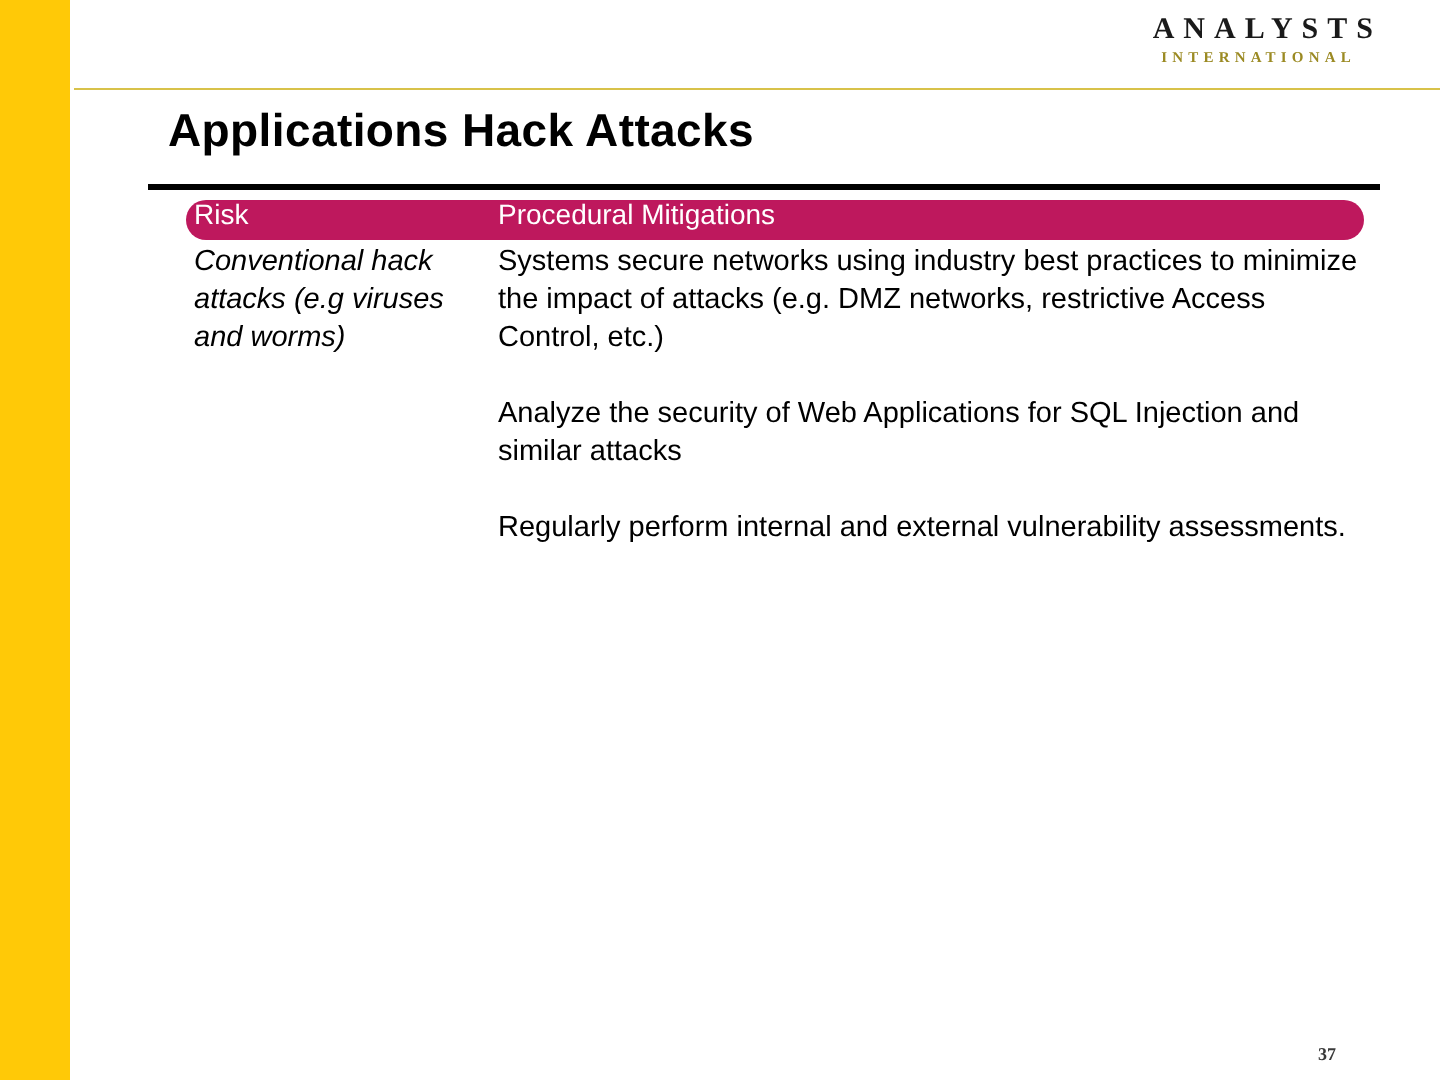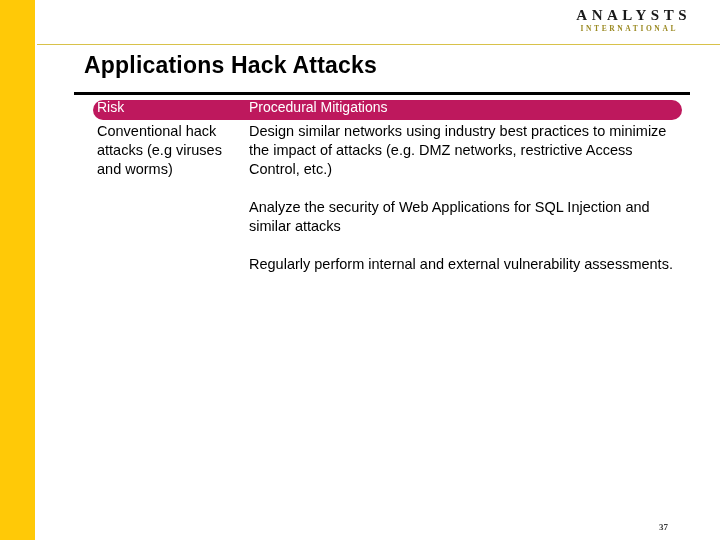--- a/index.html
+++ b/index.html
@@ -109,21 +109,21 @@
 
   .table-body {
     display: flex;
     padding-top: 2px;
   }
   .td {
     font-size: 14.5px;
     line-height: 19px;
     color: #000000;
   }
-  .td.c1 { width: 156px; padding-left: 4px; box-sizing: border-box; }
+  .td.c1 { width: 156px; padding-left: 4px; box-sizing: border-box; font-style: italic; }
   .td.c2 { width: 215px; box-sizing: border-box; }
   .td.c3 { flex: 1; box-sizing: border-box; }
 
   .para { margin: 0 0 19px 0; }
   .para:last-child { margin-bottom: 0; }
 
   
   .page-number {
     position: absolute;
     right: 52px;
@@ -160,21 +160,21 @@
     </div>
 
     <div class="table-body">
 
       <div class="td c1">
         <p class="para">Conventional hack attacks (e.g viruses and worms)</p>
       </div>
 
 
       <div class="td c3">
-        <p class="para">Design similar networks using industry best practices to minimize the impact of attacks (e.g. DMZ networks, restrictive Access Control, etc.)</p>
+        <p class="para">Systems secure networks using industry best practices to minimize the impact of attacks (e.g. DMZ networks, restrictive Access Control, etc.)</p>
         <p class="para">Analyze the security of Web Applications for SQL Injection and similar attacks</p>
         <p class="para">Regularly perform internal and external vulnerability assessments.</p>
       </div>
 
     </div>
   </div>
 
   <div class="page-number">37</div>
 
 </div>

